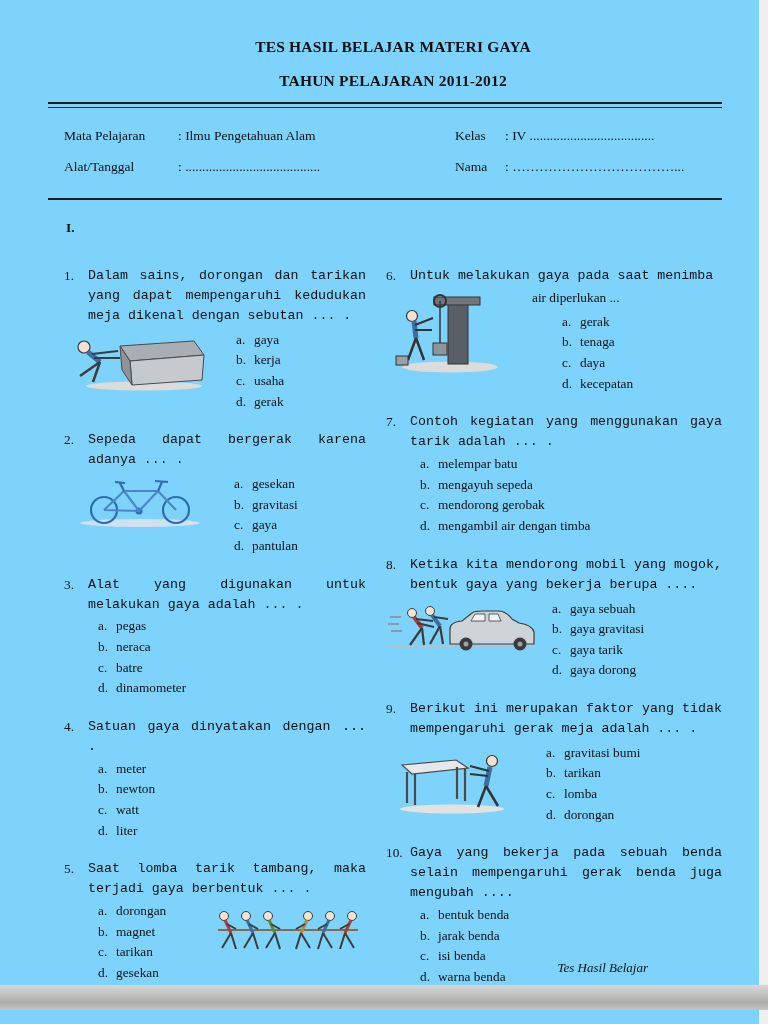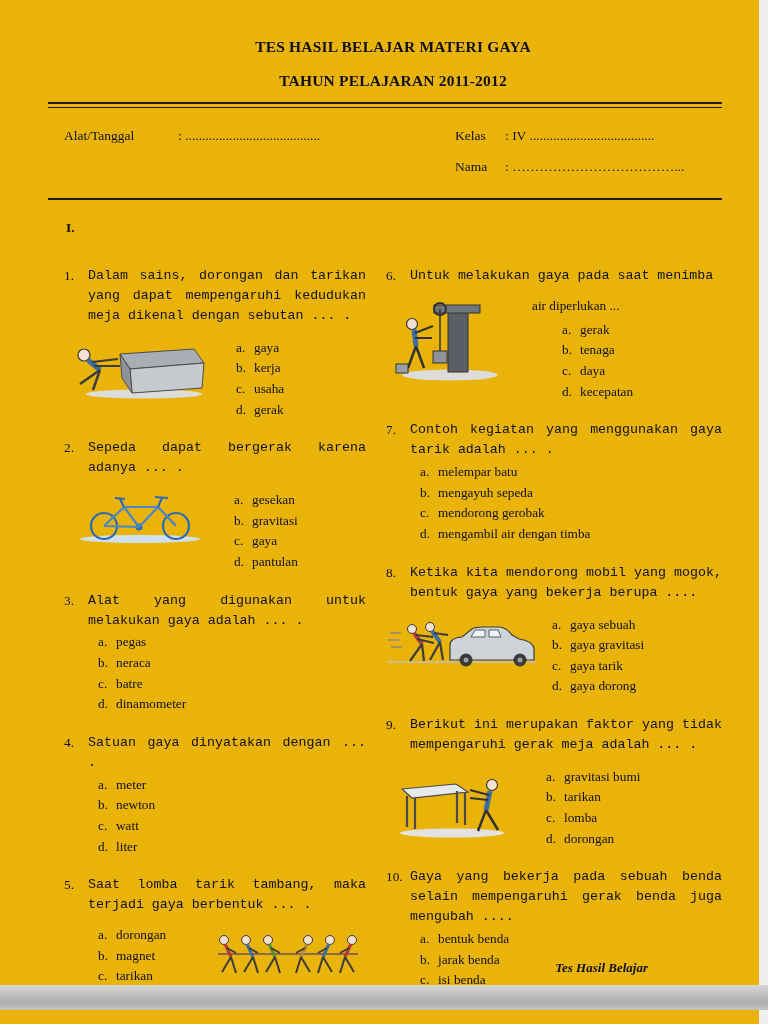--- a/index.html
+++ b/index.html
@@ -3,21 +3,21 @@
 <meta charset="utf-8">
 <style>
   * { box-sizing: border-box; }
   html, body { margin: 0; padding: 0; }
   body {
     width: 768px; height: 1024px;
     background: #ffffff;
     font-family: "Liberation Serif", serif;
     color: #111111;
   }
-  .doc { position: relative; width: 768px; height: 1024px; overflow: hidden; background: #eab308; }
+  .doc { position: relative; width: 768px; height: 1024px; overflow: hidden; background: #7dd3fc; }
   .inner { padding: 38px 46px 0 64px; }
 
   .title, .subtitle { text-align: center; font-weight: 700; font-size: 15.5px; margin: 0; letter-spacing: .2px; }
   .title { margin-bottom: 16px; }
   .subtitle { margin-bottom: 12px; }
   .double-line { height: 6px; border-top: 2.5px solid #1c1c1c; border-bottom: 1.5px solid #1c1c1c; margin: 0 0 20px -16px; }
 
   .info { display: flex; font-size: 13.5px; margin: 0 0 8px 0; }
   .info-left { width: 391px; flex: none; }
   .info-right { flex: 1; }
@@ -30,21 +30,21 @@
   .instruction .sec-num { width: 28px; flex: none; }
 
   .columns { display: flex; gap: 20px; }
   .col-left { width: 302px; flex: none; }
   .col-right { flex: 1; }
 
   .q { font-size: 13.3px; line-height: 1.5; margin-bottom: 18px; }
   .q-head { display: flex; }
   .q-num { width: 24px; flex: none; }
   .q-text { flex: 1; margin: 0; text-align: justify; font-family: Liberation Mono, monospace; }
-  .q-body { display: flex; align-items: flex-start; margin-top: 10px; }
+  .q-body { display: flex; align-items: flex-start; margin-top: 2px; }
   .illus { flex: none; }
 
   .options { list-style: none; margin: 0; padding: 0; line-height: 1.55; }
   .options li { display: flex; }
   .opt-letter { width: 18px; flex: none; }
   .opts-indent { margin: 2px 0 0 34px; }
 
   .qb-1 .illus { margin-left: 2px; }
   .qb-1 .options { margin-left: 28px; margin-top: 2px; }
   .qb-2 .illus { margin-left: 12px; }
@@ -52,38 +52,42 @@
   .qb-5 .options { margin-left: 34px; margin-top: 0; }
   .qb-5 .illus { margin-left: auto; margin-right: 2px; margin-top: 2px; }
   .qb-6 .illus { margin-left: 2px; }
   .cont-col { flex: 1; margin-left: 12px; }
   .cont { margin: 0 0 4px 16px; }
   .cont-col .options { margin-left: 46px; }
   .qb-8 .options { margin-left: 14px; margin-top: 2px; }
   .qb-9 .illus { margin-left: 8px; }
   .qb-9 .options { margin-left: 30px; margin-top: 2px; }
 
-  .footer { position: absolute; right: 120px; bottom: 48px; font-size: 13px; font-style: italic; font-weight: 700; margin-left: 16px; }
+  .footer { position: absolute; right: 120px; bottom: 48px; font-size: 13px; font-style: italic; font-weight: 400; margin-left: 16px; }
 
   .scan-right { position: absolute; top: 0; right: 0; width: 9px; height: 100%; background: #efefed; }
   .scan-bottom { position: absolute; left: 0; bottom: 14px; width: 100%; height: 25px;
                  background: linear-gradient(to bottom, #d8d8d6 0%, #adadab 70%, #c4c4c2 100%); }
 </style>
 </head>
 <body>
 
 <div class="doc">
   <div class="inner">
 
     <h1 class="title">TES HASIL BELAJAR MATERI GAYA</h1>
     <h2 class="subtitle">TAHUN PELAJARAN 2011-2012</h2>
     <div class="double-line"></div>
 
     <div class="info">
       <div class="info-left">
+        <div class="info-row">
+          <span class="label">Mata Pelajaran</span>
+          <span class="value">: Ilmu Pengetahuan Alam</span>
+        </div>
         <div class="info-row">
           <span class="label">Alat/Tanggal</span>
           <span class="value">: ........................................</span>
         </div>
       </div>
       <div class="info-right">
         <div class="info-row">
           <span class="label">Kelas</span>
           <span class="value">: IV  .....................................</span>
         </div>

